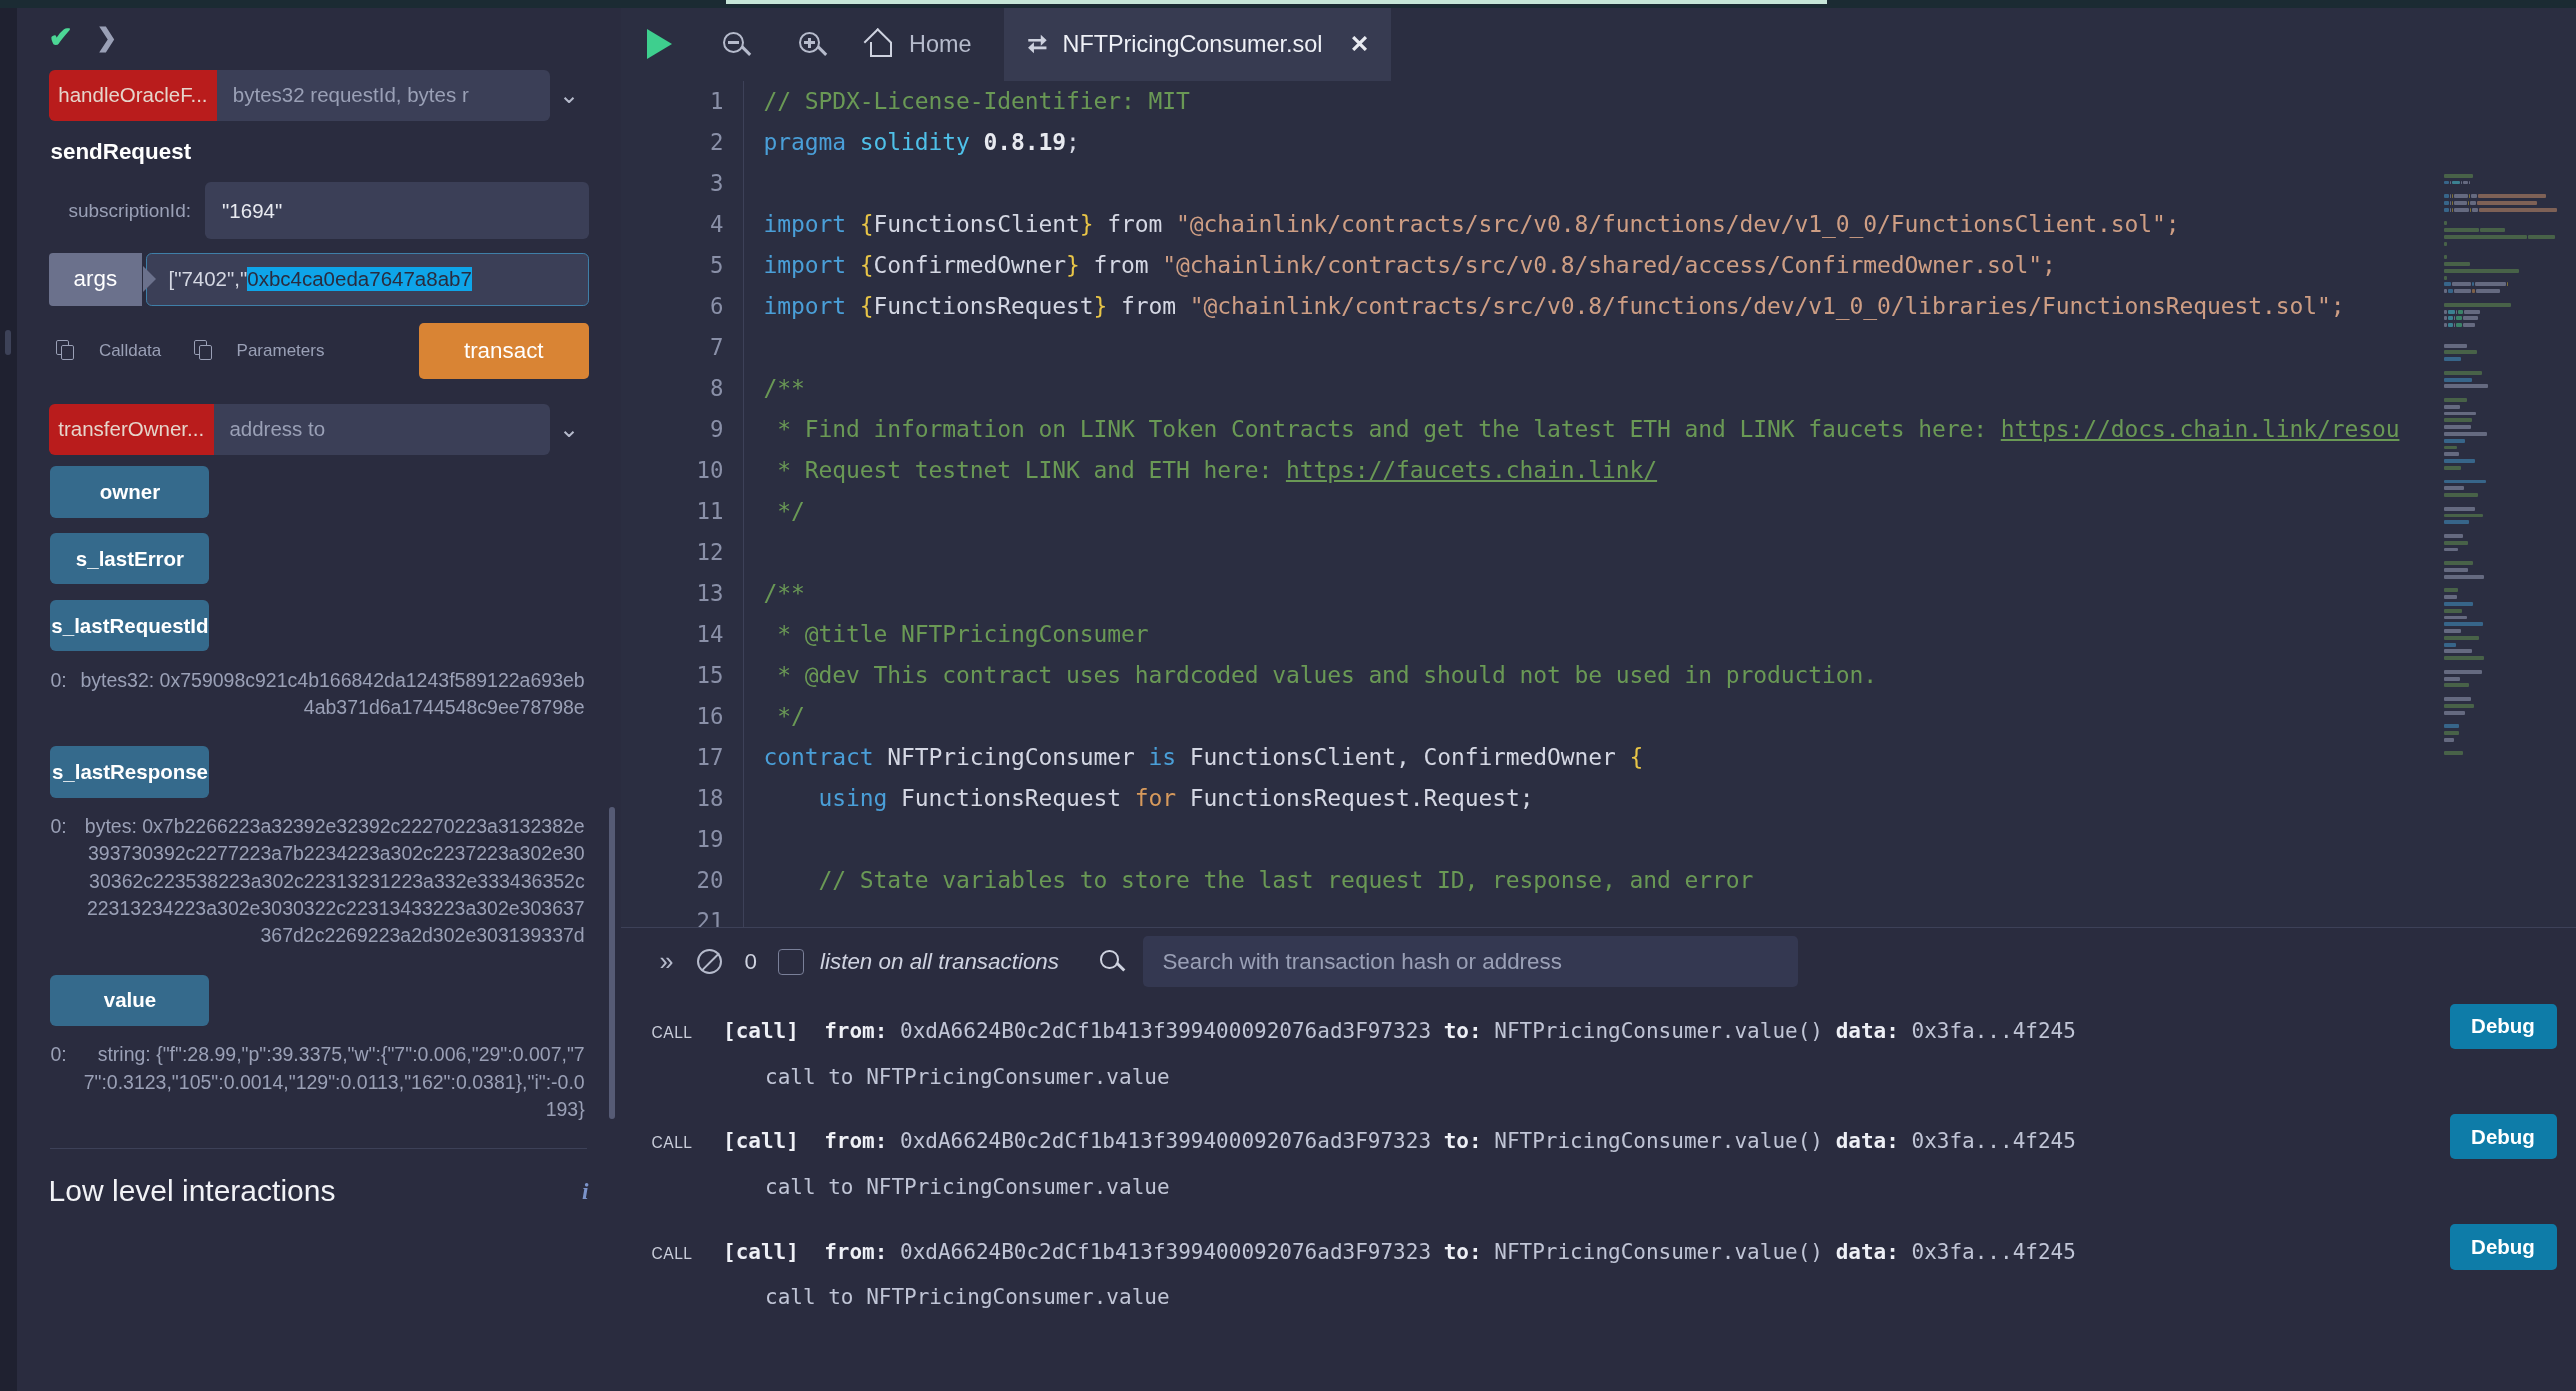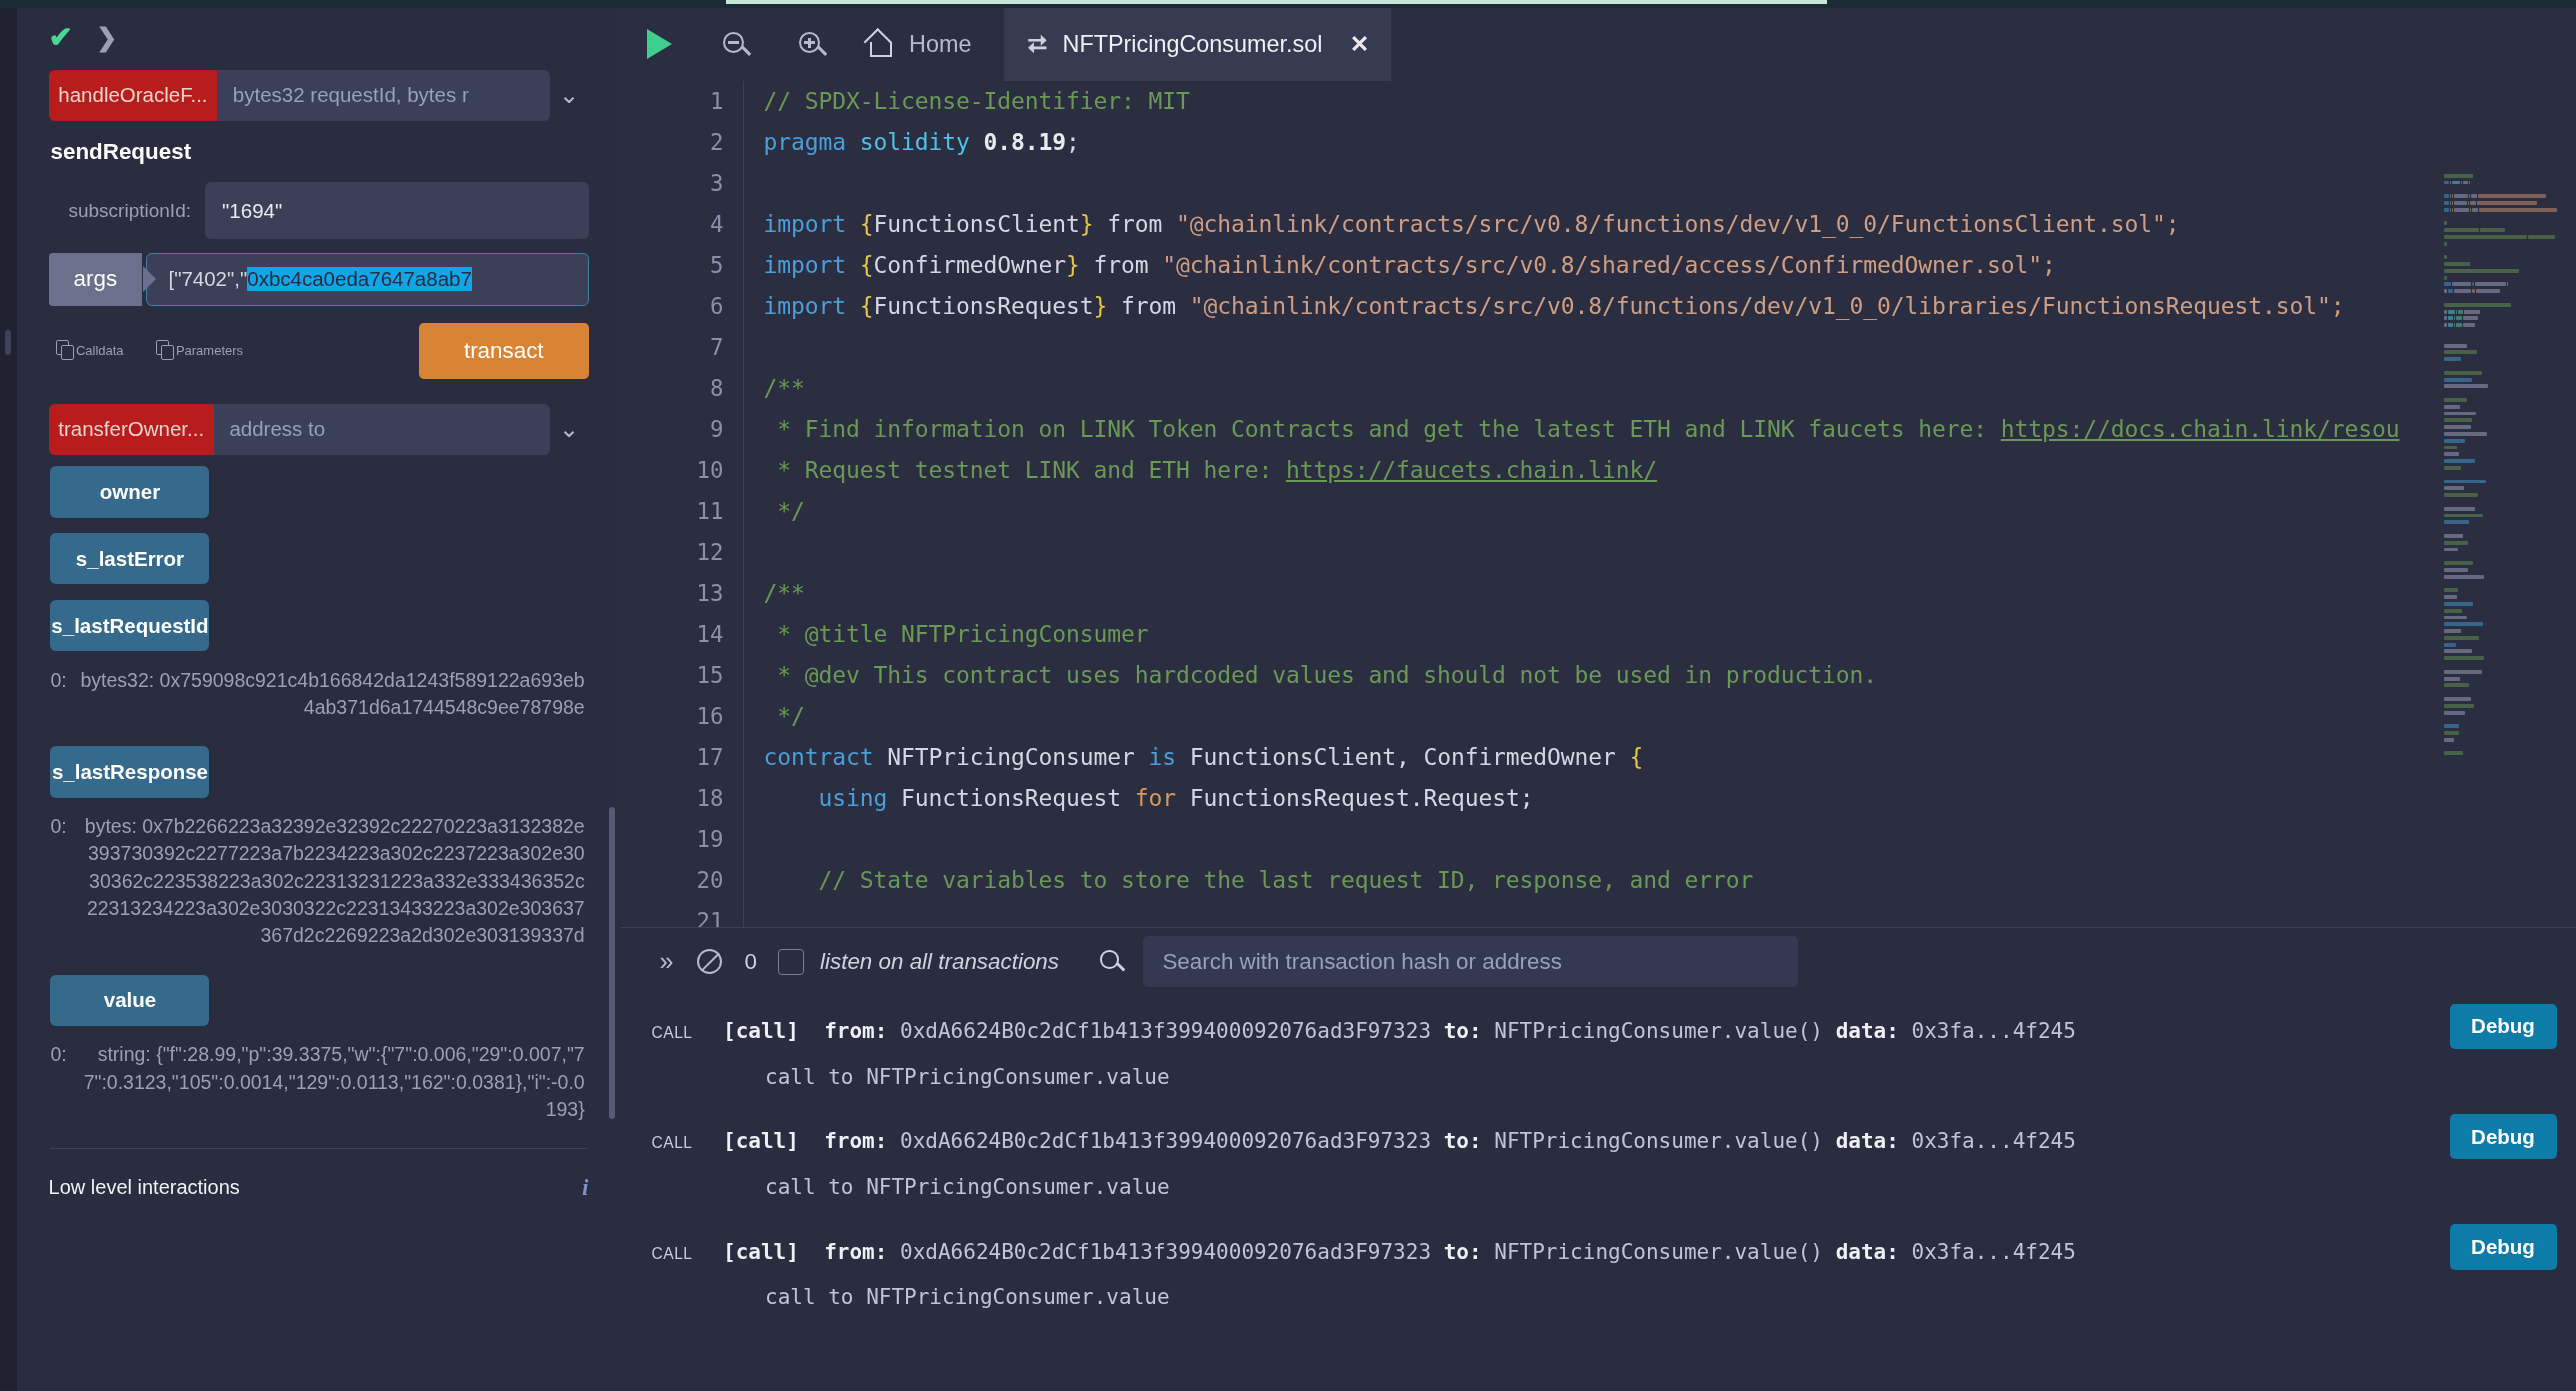--- a/index.html
+++ b/index.html
@@ -76,21 +76,21 @@
   }
   .args-input {
     flex:1; background:#3b3f57; border:1.9px solid #3f7fa8; border-radius:5.8px;
     margin-left:3.9px; padding:11.7px 3.9px 11.7px 21.4px; display:flex; align-items:center;
     overflow:hidden; white-space:nowrap; font-size:20.5px; color:#d5d8e3;
     font-family:"Liberation Sans",sans-serif;
   }
   .sel { background:#0ea5e9; color:#2a2c3f; }
 
   .act-row { display:flex; align-items:center; gap:0; margin-bottom:25px; }
-  .act-item { display:flex; align-items:center; gap:0; color:#9aa0b6; font-size:13px; padding:0 25px 0 7.8px; }
+  .act-item { display:flex; align-items:center; gap:23px; color:#9aa0b6; font-size:17px; padding:0 25px 0 7.8px; }
   .copy-ico { display:inline-block; width:19.5px; height:21.4px; position:relative; }
   .copy-ico i { position:absolute; border:1.9px solid #9aa0b6; border-radius:1.9px; }
   .copy-ico i:nth-child(1){ left:0; top:0; width:12.7px; height:14.6px; }
   .copy-ico i:nth-child(2){ left:4.9px; top:4.9px; width:12.7px; height:14.6px; background:#2a2c3f; }
   .transact {
     margin-left:auto; background:#d98434; color:#fff; border:none; border-radius:4.9px;
     font-size:22.4px; padding:14.6px 45px; font-family:"Liberation Sans",sans-serif; cursor:pointer;
   }
 
   .getter {
@@ -100,21 +100,21 @@
   }
   .result {
     display:flex; gap:11.7px; color:#9aa0b6; font-size:19.5px; line-height:1.4;
     margin: 1.9px 0 25px 1.9px; padding-right:3.9px;
   }
   .result .idx { flex:0 0 auto; }
   .result .val { flex:1; text-align:right; word-break:break-all; }
 
   .divider { height:1px; background:#3d4158; margin:25px 1.9px 0 1.9px; }
   .lowlevel { display:flex; align-items:center; margin-top:25px; }
-  .lowlevel .t { font-size:20px; color:#f1f2f6; }
+  .lowlevel .t { font-size:30px; color:#f1f2f6; }
   .lowlevel .i { margin-left:auto; color:#7b93c9; font-size:23.4px; font-weight:700; font-style:italic; font-family:"Liberation Serif",serif; }
 
   .sb-scroll { position:absolute; right:5.8px; top:799px; width:5.8px; height:312px; background:#565b75; border-radius:2.9px; }
 
   
   .editor { position:absolute; left:621px; top:7.8px; width:1955px; height:1383px; background:#2b2e41; }
 
   .edtoolbar { height:73px; display:flex; align-items:center; background:#2b2e41; position:relative; }
   .tb-btn { width:76px; height:73px; display:flex; align-items:center; justify-content:center; cursor:pointer; }
   .play { width:0; height:0; border-left:25px solid #3ecf8e; border-top:15.6px solid transparent; border-bottom:15.6px solid transparent; }

